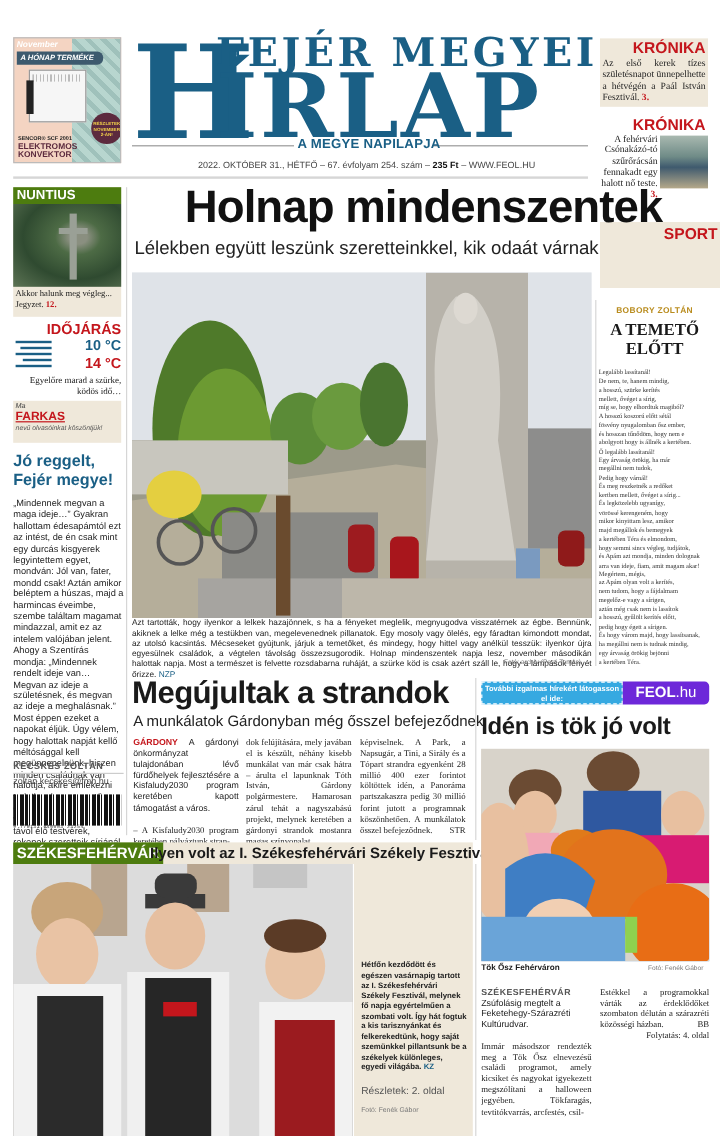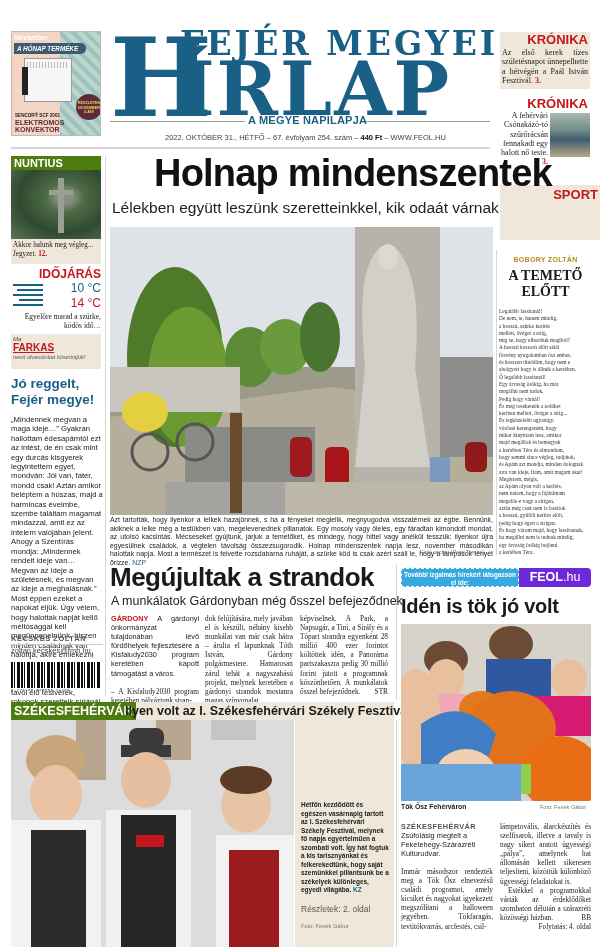--- a/index.html
+++ b/index.html
@@ -47,21 +47,21 @@
   #nuntius { left: 11px; top: 156px; width: 90px; height: 108px; background: #efe8da; }
   .red-label { background: #4d7c0f; color: #fff; font-weight: bold; font-family: "Liberation Sans", sans-serif; }
   #nuntius .red-label { font-size: 11px; padding: 1px 3px; height: 14px; line-height: 13px; }
   #nuntius .img { height: 69px; background: radial-gradient(ellipse at 60% 40%, #8a8f80 0 10%, #4d6b45 25%, #2f4a30 60%, #5d7455 100%); position: relative; }
   #nuntius .img::before { content:""; position:absolute; left:47px; top:8px; width:6px; height:55px; background:#9aa096; }
   #nuntius .img::after { content:""; position:absolute; left:38px; top:20px; width:24px; height:5px; background:#9aa096; }
   #nuntius .cap { font-size: 7.2px; padding: 2px 2px; line-height: 9px; }
 
   #weather { left: 11px; top: 265px; width: 90px; height: 60px; }
   #weather .title { text-align: right; color: #c4161c; font-weight: bold; font-size: 12px; font-family: "Liberation Sans", sans-serif; line-height: 14px; margin-top: 2px; }
-  #weather .temp { text-align: right; color: #1a5f85; font-weight: normal; font-size: 12px; font-family: "Liberation Sans", sans-serif; line-height: 15px; }
+  #weather .temp { text-align: right; color: #1a5f85; font-weight: bold; font-size: 12px; font-family: "Liberation Sans", sans-serif; line-height: 15px; }
   #weather .temp.hi { color: #c4161c; }
   #weather .icon { position: absolute; left: 2px; top: 19px; width: 30px; }
   #weather .icon i { display:block; height: 2px; background:#1a5f85; margin-bottom: 3px; }
   #weather-desc { left: 11px; top: 312px; width: 90px; font-size: 7.5px; text-align: right; line-height: 9.3px; }
   #nameday { left: 11px; top: 334px; width: 90px; height: 35px; background: #efe8da; padding: 2px; }
   #nameday .ma { font-size: 6px; font-style: italic; color:#444; font-family: "Liberation Sans", sans-serif; }
   #nameday .name { font-size: 10px; color: #c4161c; font-weight: bold; font-family: "Liberation Sans", sans-serif; line-height: 12px; text-decoration: underline; }
   #nameday .sub { font-size: 5.7px; font-style: italic; color:#555; font-family: "Liberation Sans", sans-serif; }
 
   #greet-title { left: 11px; top: 376px; width: 92px; font-size: 13.5px; line-height: 16px; color: #1a5f85; font-weight: bold; font-family: "Liberation Sans", sans-serif; }
@@ -141,21 +141,21 @@
     <div>KONVEKTOR</div>
   </div>
 </div>
 
 <div id="mast-h" class="abs">H</div>
 <div id="mast-top" class="abs">FEJÉR MEGYEI</div>
 <div id="mast-bottom" class="abs">ÍRLAP</div>
 <div id="mast-line" class="abs"></div>
 <div id="mast-line2" class="abs"></div>
 <div id="mast-sub" class="abs sans">A MEGYE NAPILAPJA</div>
-<div id="mast-date" class="abs sans"><span>2022. OKTÓBER 31., HÉTFŐ – 67. évfolyam 254. szám – </span><b>440 Ft</b><span> – WWW.FEOL.HU</span></div>
+<div id="mast-date" class="abs sans"><span>2022. OKTÓBER 31., HÉTFŐ – 67. évfolyam 254. szám – </span><b>235 Ft</b><span> – WWW.FEOL.HU</span></div>
 <div id="mast-rule" class="abs"></div>
 
 <div id="kr1" class="abs promo">
   <div class="promo-title">KRÓNIKA</div>
   <div class="promo-text"><span>Az első kerek tízes születésnapot ünnepelhette a hétvégén a Paál István Fesztivál.</span> <span class="pg">3.</span></div>
 </div>
 <div id="kr2" class="abs">
   <div class="promo-title">KRÓNIKA</div>
   <div class="promo-text"><span>A fehérvári Csónakázó-tó szűrőrácsán fennakadt egy halott nő teste.</span> <span class="pg">3.</span></div>
   <div class="thumb"></div>
@@ -341,17 +341,16 @@
     <rect x="0" y="140" width="120" height="37" fill="#6aa4d8"></rect>
     <rect x="120" y="140" width="10" height="30" fill="#8fd14f"></rect>
   </svg>
 </div>
 <div id="tok-cap" class="abs">Tök Ősz Fehérváron</div>
 <div id="tok-credit" class="abs">Fotó: Fenék Gábor</div>
 <div id="tok-dateline" class="abs sans">SZÉKESFEHÉRVÁR</div>
 <div id="tok-lead" class="abs">Zsúfolásig megtelt a Feketehegy-Szárazréti Kultúrudvar.</div>
 <div id="tok-c1" class="abs col">Immár másodszor rendezték meg a Tök Ősz elnevezésű családi programot, amely kicsiket és nagyokat igyekezett megszólítani a halloween jegyében. Tökfaragás, tevtitókvarrás, arcfestés, csil-</div>
 <div id="tok-c2" class="abs col">
-  <p>lámpetovális, álarckészítés és szelfisarok, illetve a tavaly is nagy sikert aratott ügyességi „pálya”, amelynek hat állomásán kellett sikeresen teljesíteni, közöttük különböző ügyességi feladatokat is.</p>
   <p>Estékkel a programokkal várták az érdeklődőket szombaton délután a szárazréti közösségi házban.</p>
   <span class="sig">BB</span>
   <span id="tok-more">Folytatás: 4. oldal</span>
 </div>
 
 </body></html>

